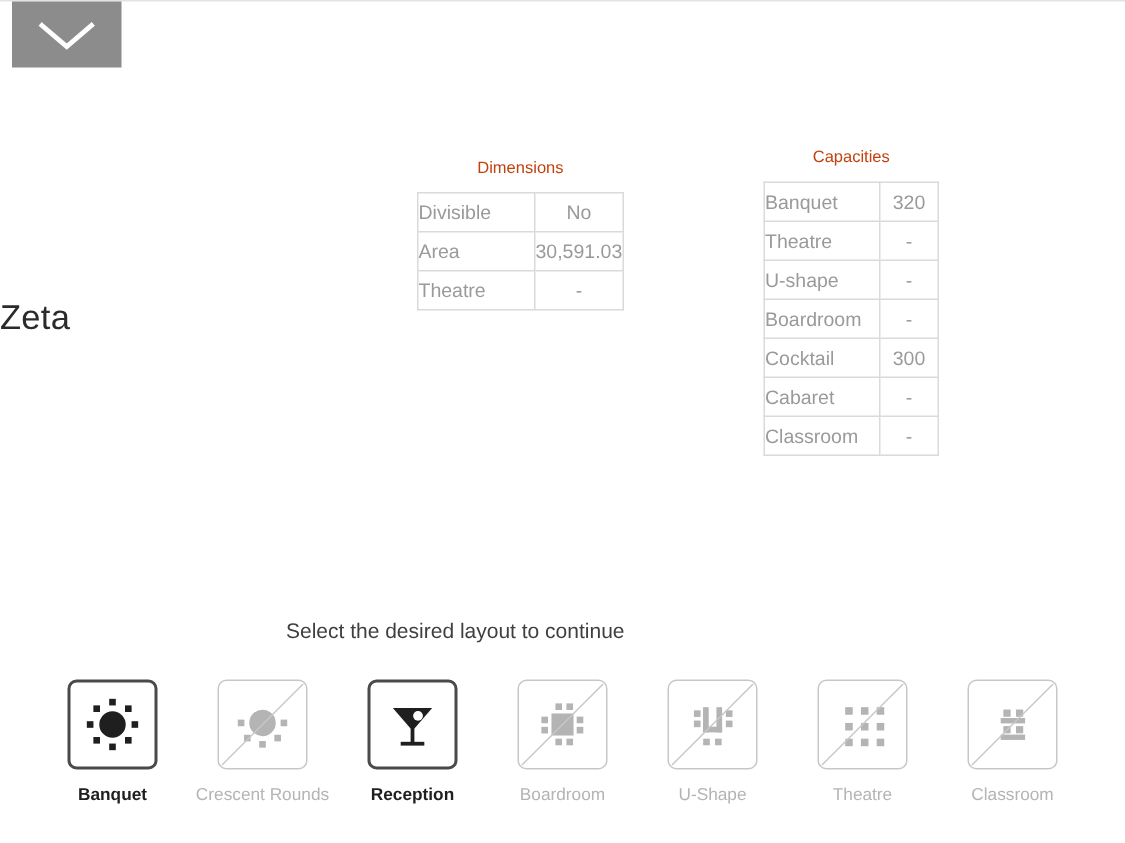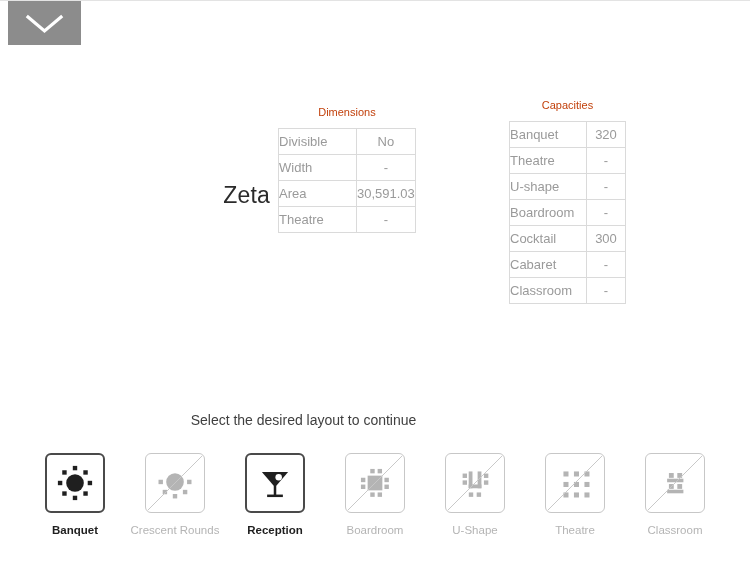--- a/index.html
+++ b/index.html
@@ -31,23 +31,23 @@
     height: 44px;
     background: #8c8c8c;
     cursor: pointer;
   }
   #collapse-btn svg { display: block; }
 
   
   #room-title {
     position: absolute;
     left: 0;
-    top: 182px;
+    top: 198px;
     width: 270px;
-    text-align: right;
+    text-align: left;
     font-size: 23px;
     font-weight: 400;
     color: #2b2b2b;
     letter-spacing: 0.2px;
   }
 
   
   .table-block {
     position: absolute;
   }
@@ -155,24 +155,20 @@
 
 <div class="table-block" id="dimensions-block">
   <div class="table-caption">Dimensions</div>
   <table class="info">
     <tbody id="dimensions-body">
         <tr>
           <td class="k">Divisible</td>
           <td class="v">No</td>
         </tr>
         <tr>
-          <td class="k">Width</td>
-          <td class="v">-</td>
-        </tr>
-        <tr>
           <td class="k">Area</td>
           <td class="v">30,591.03</td>
         </tr>
         <tr>
           <td class="k">Theatre</td>
           <td class="v">-</td>
         </tr>
       </tbody>
   </table>
 </div>

